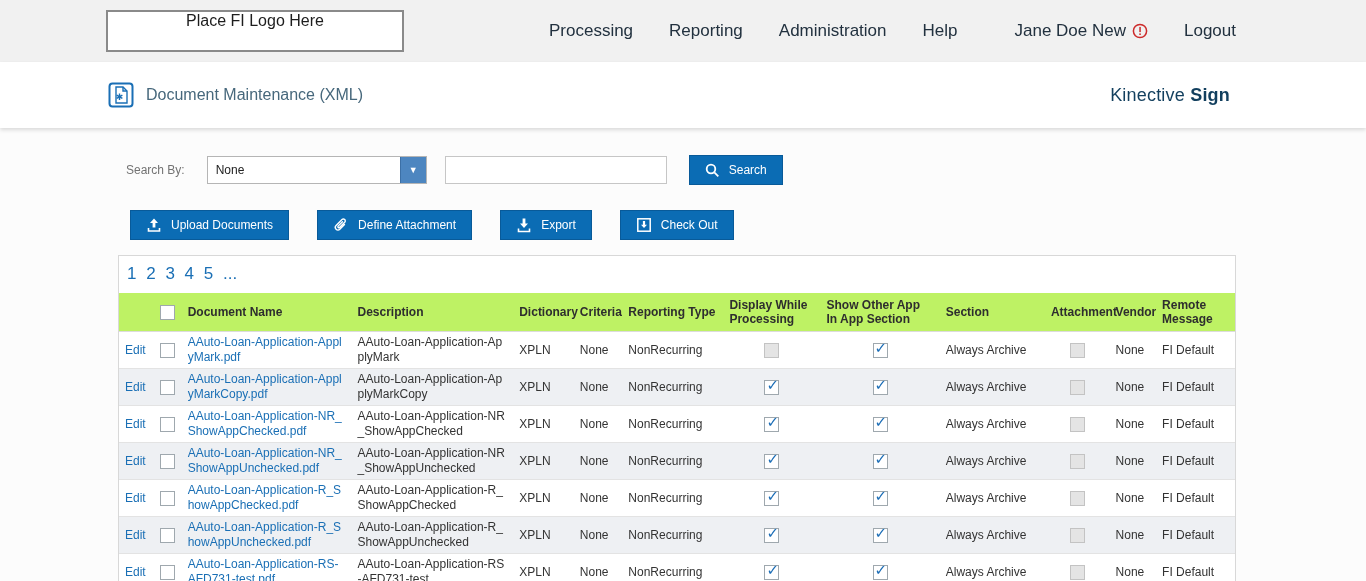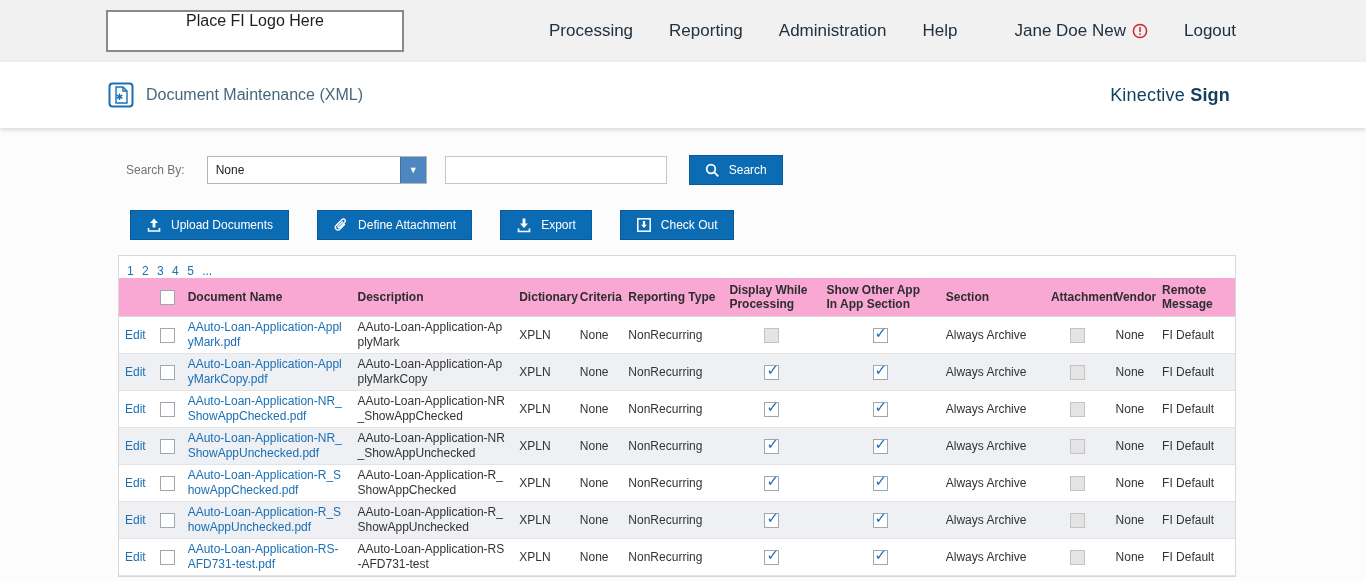--- a/index.html
+++ b/index.html
@@ -53,25 +53,25 @@
     background:var(--accent);border:1px solid #085a99;color:#fff;font-size:12px;
     cursor:pointer;white-space:nowrap;font-family:inherit;
   }
   .search-row .btn{margin-left:22px;}
   
   .toolbar{display:flex;gap:28px;margin:25px 9px 0 130px;}
   
   .table-wrap{
     margin:15px 0 0 118px;width:1118px;background:#fff;border:1px solid #d8d8d8;
   }
-  .pagination{padding:8px 8px 0 8px;font-size:12px;}
+  .pagination{padding:8px 8px 9px 8px;font-size:17px;}
   .pagination a{color:var(--link);text-decoration:none;margin-right:5px;cursor:pointer;}
   table{width:100%;border-collapse:collapse;table-layout:fixed;font-size:12px;}
   thead th{
-    background:#f9a8d4;font-weight:bold;text-align:left;padding:5px 6px;
+    background:#bef264;font-weight:bold;text-align:left;padding:5px 6px;
     vertical-align:middle;border-bottom:1px solid #dcdcdc;line-height:14px;color:#2e2e2e;margin-top:9px;
   }
   thead th.nowrap{white-space:nowrap;}
   tbody td{
     padding:3px 6px;border-bottom:1px solid #e3e3e3;vertical-align:middle;line-height:15px;
   }
   tr.alt{background:#eef0f3;}
   .c-check,.c-sel{text-align:center;}
   td.c-name a,.link{color:var(--link);text-decoration:none;cursor:pointer;}
   td.c-name,td.c-desc{word-break:break-all;}

